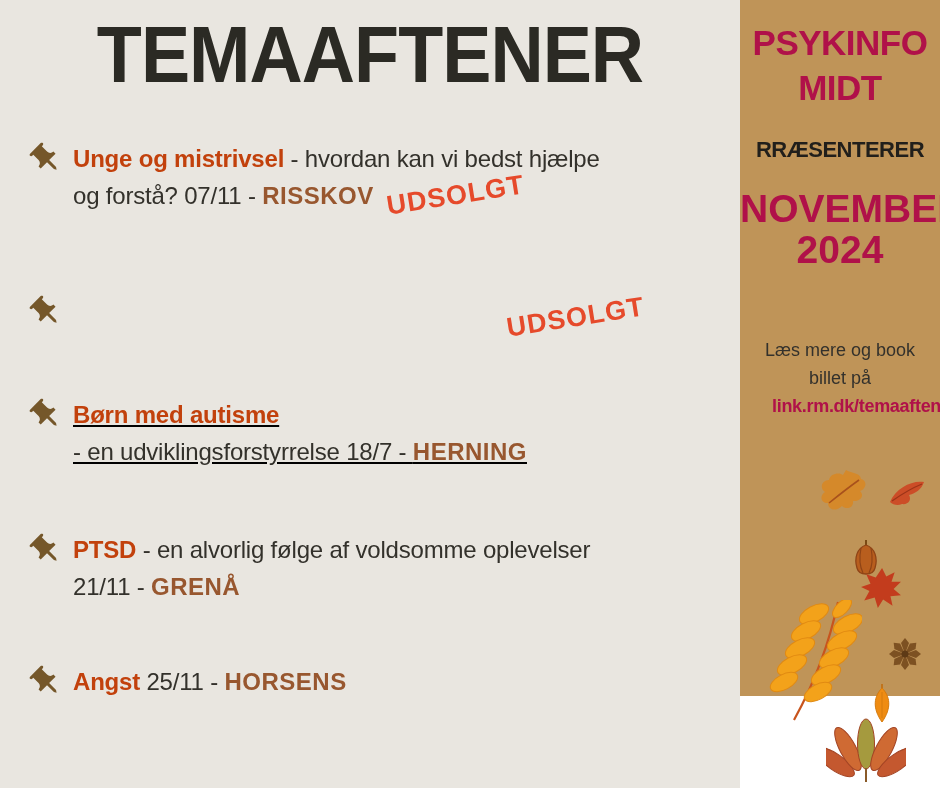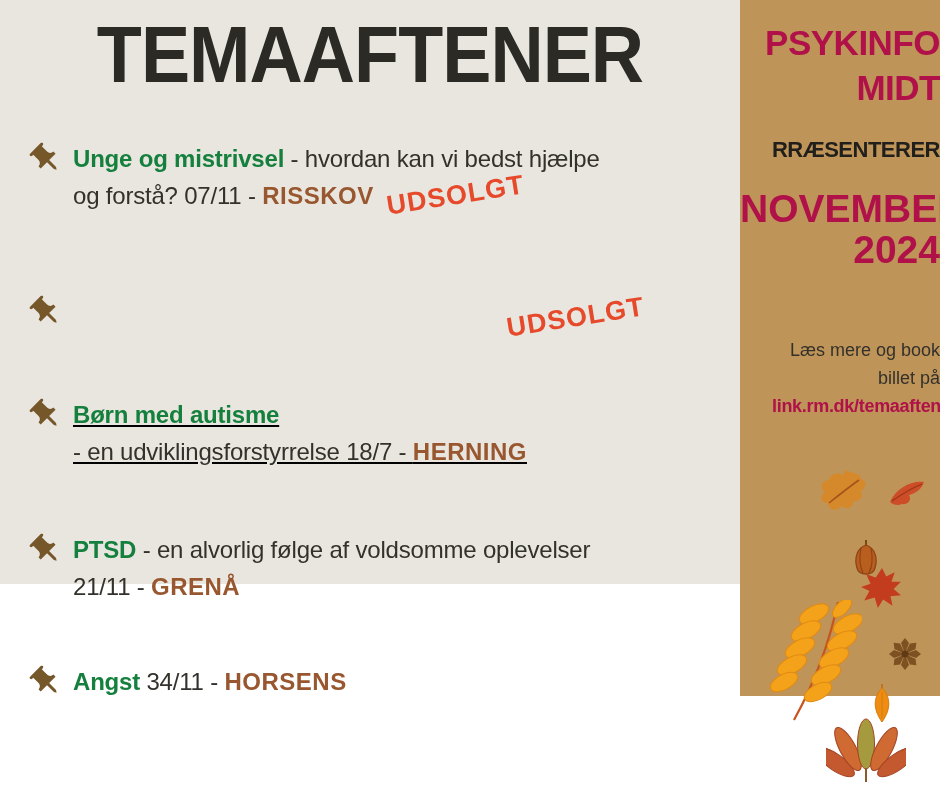--- a/index.html
+++ b/index.html
@@ -5,21 +5,21 @@
   * { margin: 0; padding: 0; box-sizing: border-box; }
   html, body { width: 940px; height: 788px; }
   body {
     display: flex;
     font-family: "Liberation Sans", "DejaVu Sans", sans-serif;
     overflow: hidden;
   }
   
   .main {
     position: relative;
-    width: 740px; height: 584px;
+    width: 740px; height: 788px;
     background: var(--bg-left);
   }
   .title {
     margin-top: 8px;
     text-align: center;
     font-size: 76px;
     font-weight: 800;
     letter-spacing: -1px;
     color: #2b2a24;
     transform: scale(0.97, 1.06);
@@ -34,21 +34,21 @@
     width: 700px;
   }
   .event .pin { flex: 0 0 36px; margin-top: 1px; }
   .event-text {
     font-size: 24px;
     line-height: 37px;
     color: var(--text-dark);
     letter-spacing: -0.2px;
     white-space: nowrap;
   }
-  .event-text .b { font-weight: 700; color: #15803d; margin-top: 8px; }
+  .event-text .b { font-weight: 700; color: #c2410c; margin-top: 8px; }
   .event-text .loc { font-weight: 700; color: var(--loc); letter-spacing: 0.5px; }
   .stamp {
     position: absolute;
     font-size: 27px;
     font-weight: 700;
     letter-spacing: 1px;
     color: var(--stamp);
     transform: rotate(-9deg);
     white-space: nowrap;
   }
@@ -57,21 +57,21 @@
   .ev-1 { top: 140px; }
   .ev-2 { top: 293px; }
   .ev-3 { top: 396px; text-decoration: underline; }
   .ev-4 { top: 531px; }
   .ev-5 { top: 663px; }
   
   .sidebar {
     position: relative;
     width: 200px; height: 696px;
     background: var(--bg-side);
-    text-align: right;
+    text-align: center;
   }
   .brand {
     margin-top: 20px;
     font-size: 35px;
     font-weight: 800;
     line-height: 45px;
     color: var(--crimson);
     letter-spacing: -0.5px;
   }
   .presents {
@@ -166,21 +166,21 @@
     </div>
   </div>
 
   <div class="event ev-5">
     <svg class="pin" width="36" height="36" viewBox="0 0 24 24">
       <g transform="rotate(-45 12 12)" fill="var(--pin)">
         <path d="M16,9 V4 h1 c0.55,0 1,-0.45 1,-1 s-0.45,-1 -1,-1 H7 C6.45,2 6,2.45 6,3 s0.45,1 1,1 h1 v5 c0,1.66 -1.34,3 -3,3 v2 h5.97 v6.5 l1,1.5 l1,-1.5 V14 H19 v-2 C17.34,12 16,10.66 16,9 z"></path>
       </g>
     </svg>
     <div class="event-text">
-      <div><span class="b">Angst</span><span> 34/11 - </span><span class="loc">HORSENS</span></div>
+      <div><span class="b">Angst</span><span> 25/11 - </span><span class="loc">HORSENS</span></div>
     </div>
   </div>
 </div>
 
 <div class="sidebar">
   <div class="brand">
     <div>PSYKINFO</div>
     <div>MIDT</div>
   </div>
   <div class="presents">RRÆSENTERER</div>

